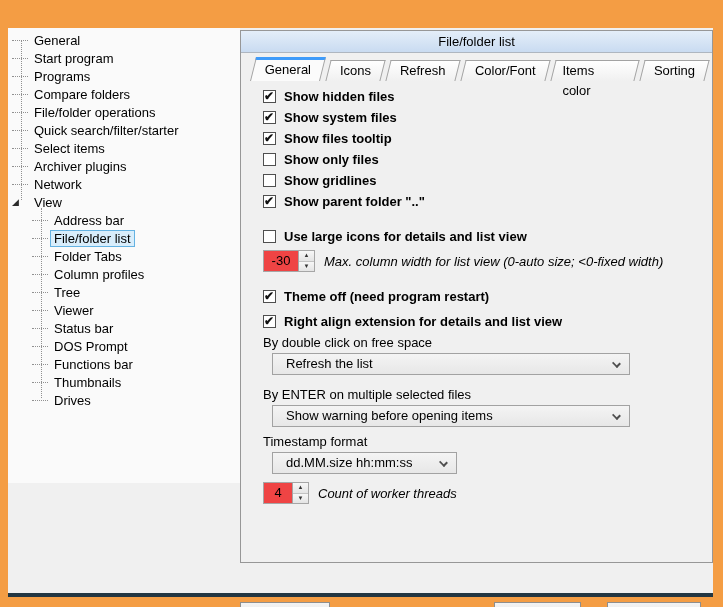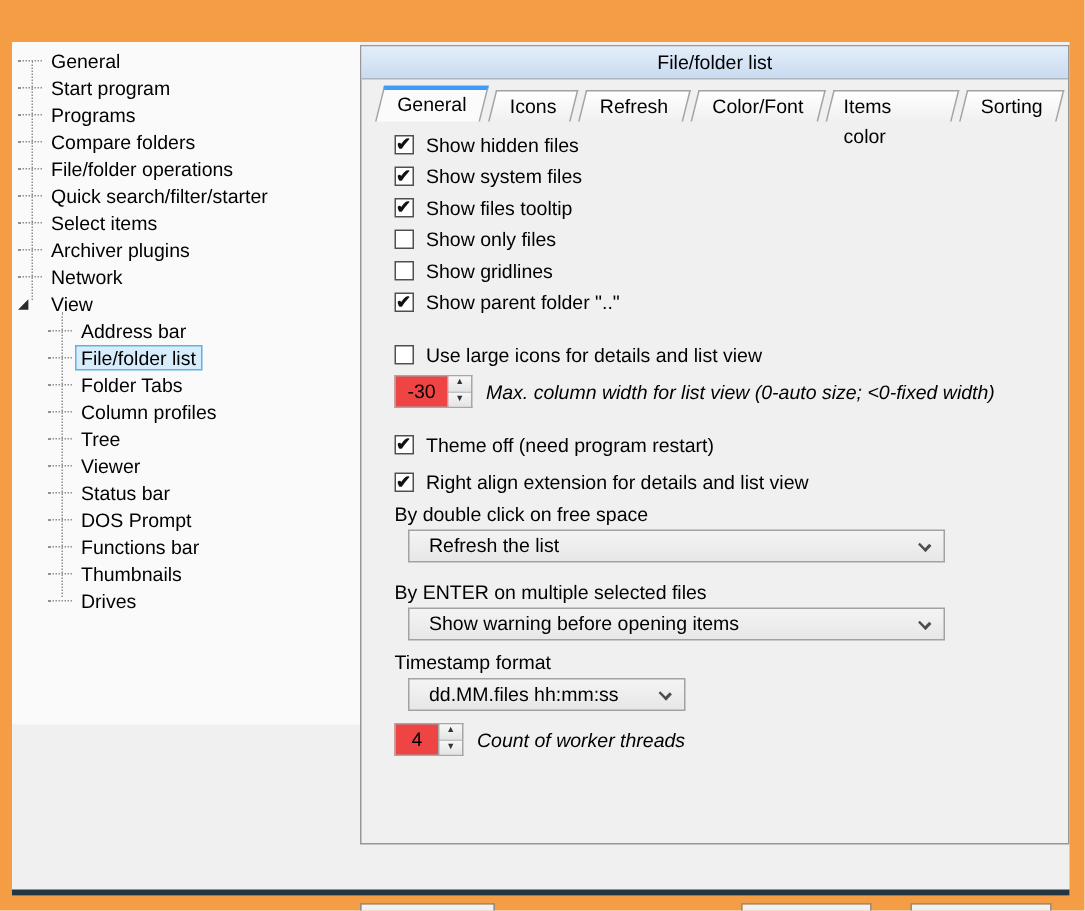--- a/index.html
+++ b/index.html
@@ -44,21 +44,21 @@
                   background:linear-gradient(180deg,#E4EEF9 0%,#C9DBF1 100%); border-bottom:1px solid #AEB6C0; }
 
   .tabs { position:absolute; left:12px; top:26px; height:24px; display:flex; align-items:flex-end; }
   .tab { height:21px; padding:0 11px; margin-right:5px; border:1px solid #A3A3A3; border-bottom:none;
          background:linear-gradient(#FFFFFF,#F0F0F0); transform:skewX(-14deg); cursor:default; }
   .tab > span { display:inline-block; transform:skewX(14deg); line-height:20px; }
   .tab.active { height:24px; background:#FBFBFB; border-top:3px solid #3E9BFA; }
   .tab.active > span { line-height:20px; }
 
   
-  .cbrow { position:absolute; left:22px; height:18px; display:flex; align-items:center; }
+  .cbrow { position:absolute; left:22px; height:18px; display:flex; align-items:center;font-weight:bold; }
   .cb { width:13px; height:13px; background:#FFF; border:1px solid #4F4F4F; margin-right:8px; position:relative; flex:none; }
   .cb.checked::after { content:"✔"; position:absolute; left:0; top:-2px; font-size:12px; font-weight:bold; color:#111; }
   .cblabel { white-space:nowrap; }
 
   .flabel { position:absolute; left:22px; white-space:nowrap; }
 
   .sprow { position:absolute; left:22px; height:24px; display:flex; align-items:center; }
   .spin { display:flex; height:22px; }
   .spin-field { width:36px; height:22px; background:#ef4444; border:1px solid #A6A6A6; text-align:center; line-height:20px; }
   .spinbtns { width:16px; height:22px; display:flex; flex-direction:column; border:1px solid #A6A6A6; border-left:none; }
@@ -251,21 +251,21 @@
       </div>
 
       <div class="flabel" style="top:356px">By ENTER on multiple selected files</div>
       <div class="combo" style="top:374px; width:358px">
         <span>Show warning before opening items</span>
         <span class="chev"></span>
       </div>
 
       <div class="flabel" style="top:403px">Timestamp format</div>
       <div class="combo" style="top:421px; width:185px">
-        <span>dd.MM.files hh:mm:ss</span>
+        <span>dd.MM.size hh:mm:ss</span>
         <span class="chev"></span>
       </div>
 
       <div class="sprow" style="top:450px">
         <div class="spin">
           <span class="spin-field" style="width:30px">4</span>
           <span class="spinbtns">
               <span class="sb sb-up"></span>
               <span class="sb sb-down"></span>
             </span>

